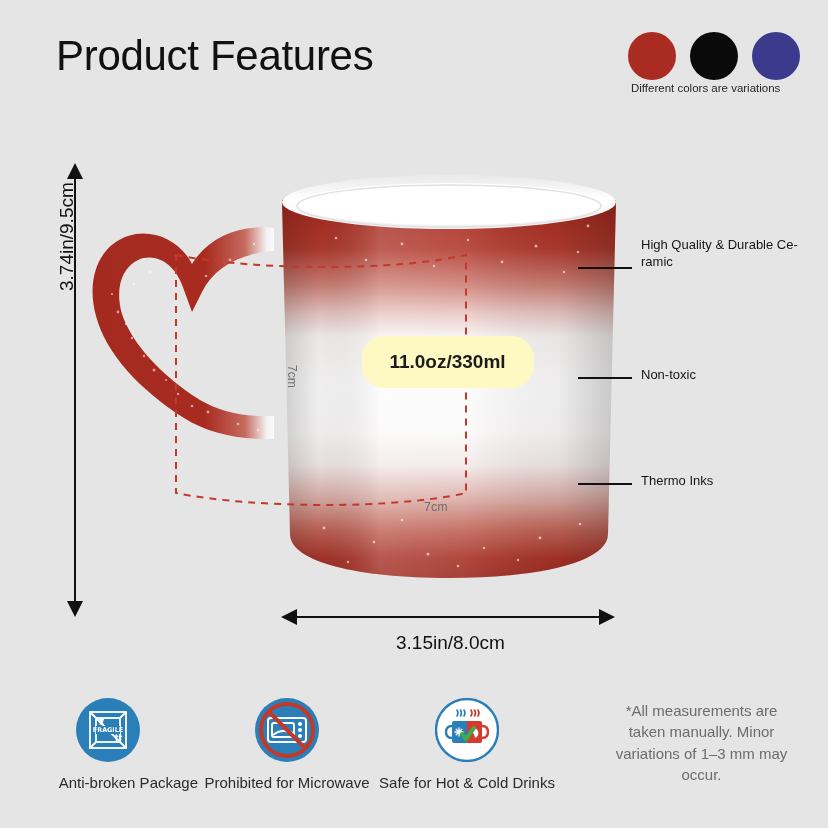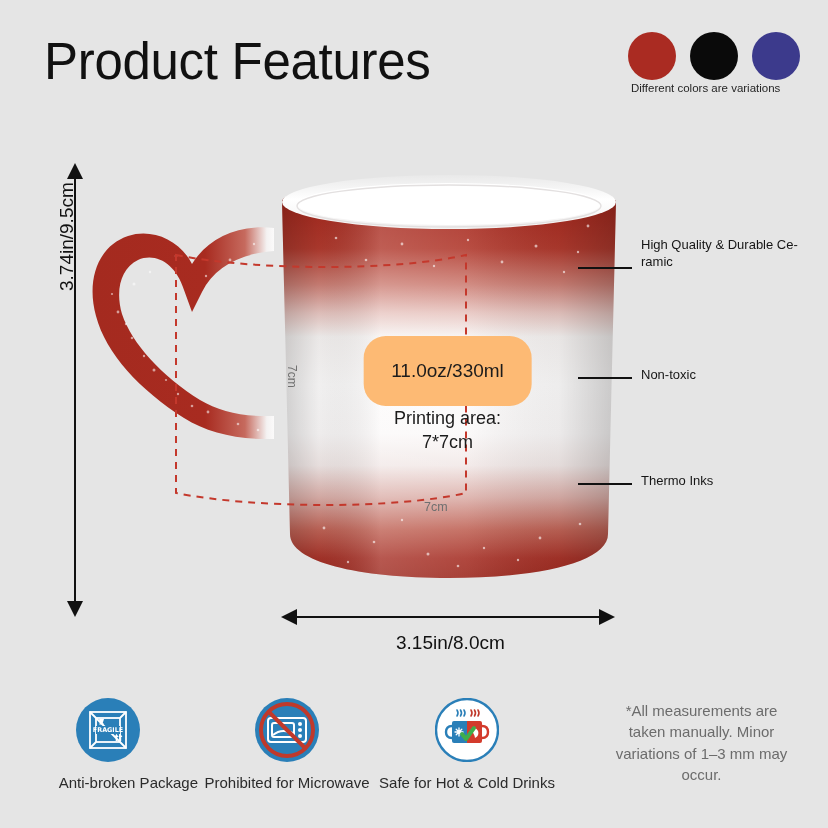--- a/index.html
+++ b/index.html
@@ -9,22 +9,22 @@
     font-family:"Liberation Sans", sans-serif;
     color:#1b1b1b;
     overflow:hidden;
     position:relative;
   }
   .stage{position:absolute;inset:0;}
   .abs{position:absolute;}
 
   
   #page-title{
-    left:44px;top:32px;
-    font-size:51px;font-weight:400;letter-spacing:-0.3px;
+    left:56px;top:32px;
+    font-size:42px;font-weight:400;letter-spacing:-0.3px;
     color:#111;
   }
 
   
   #swatch-group{left:628px;top:32px;display:flex;gap:14px;}
   .swatch{width:48px;height:48px;border-radius:50%;}
   #swatch-caption{
     left:631px;top:82px;
     font-size:11.5px;color:#262626;white-space:nowrap;
   }
@@ -41,22 +41,22 @@
   #mug-body{
     left:198px;top:22px;width:342px;height:420px;
   }
 
   
   #print-area{
     left:300px;top:258px;width:295px;height:260px;
   }
   .pa-pill{
     position:absolute;left:50%;top:78px;transform:translateX(-50%);
-    background:#fdba74;border-radius:22px;
-    padding:24px 28px;font-size:19px;color:#1c1c1c;white-space:nowrap;
+    background:#fef9c3;border-radius:22px;
+    padding:15px 28px;font-size:19px;color:#1c1c1c;white-space:nowrap;font-weight:bold;
   }
   .pa-text{
     position:absolute;left:50%;top:148px;transform:translateX(-50%);
     text-align:center;font-size:18px;line-height:1.35;color:#1c1c1c;white-space:nowrap;
   }
   #pa-label-v{
     left:299px;top:365px;
     font-size:12px;color:#6f6f6f;
     transform:rotate(90deg);transform-origin:left top;
   }
@@ -246,24 +246,20 @@
       <ellipse cx="171" cy="44" rx="152" ry="21" fill="none" stroke="#e3e0e0" stroke-width="1.4"></ellipse>
     </svg>
 
     <svg class="abs" style="left:86px;top:105px;" width="310" height="272">
       <path d="M10 10 C90 26 230 26 300 10 L300 248 C230 264 90 264 10 248 Z" fill="none" stroke="#c4382c" stroke-width="2" stroke-dasharray="7 6"></path>
     </svg>
   </div>
 
   <div class="abs" id="print-area">
     <div class="pa-pill">11.0oz/330ml</div>
-    <div class="pa-text">
-      <div>Printing area:</div>
-      <div>7*7cm</div>
-    </div>
   </div>
   <div class="abs" id="pa-label-v">7cm</div>
   <div class="abs" id="pa-label-h">7cm</div>
 
   <div class="abs" id="dim-v-line"></div>
   <div class="abs arrow-up" id="dim-v-arrow-top"></div>
   <div class="abs arrow-down" id="dim-v-arrow-bot"></div>
   <div class="abs" id="dim-v-label">3.74in/9.5cm</div>
 
   <div class="abs" id="dim-h-line"></div>

